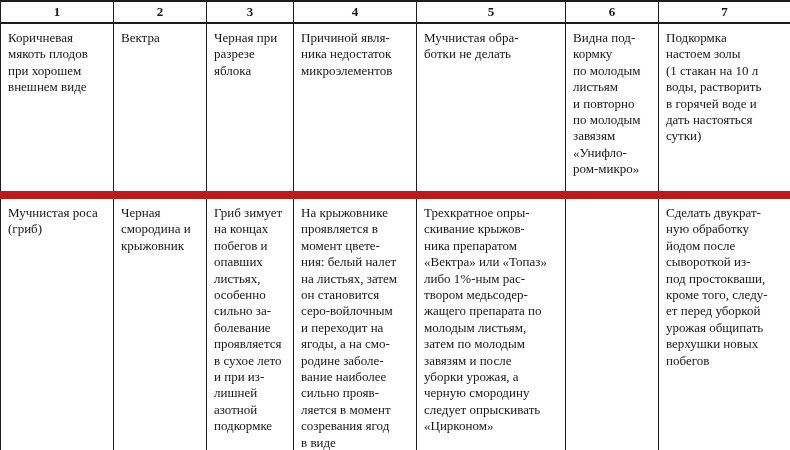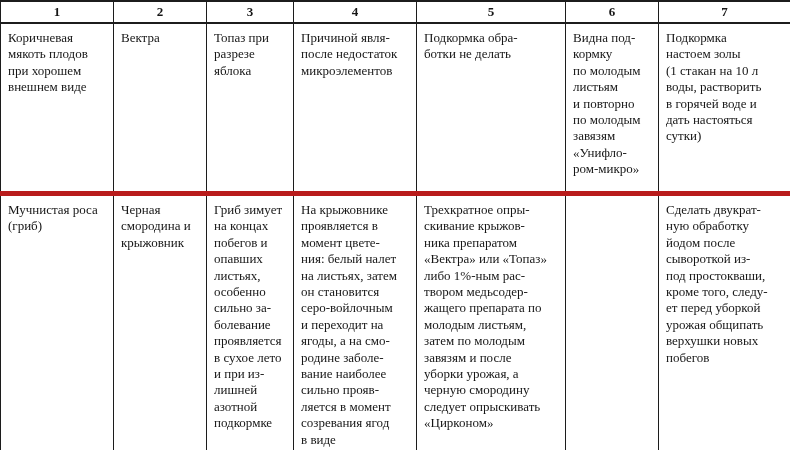--- a/index.html
+++ b/index.html
@@ -32,21 +32,21 @@
     border-top: 2px solid #1c1c1c;
     border-bottom: 2px solid #1c1c1c;
     font-weight: bold;
     font-size: 13px;
     text-align: center;
     padding: 2px 0 2px 0;
     height: 16px;
     vertical-align: middle;
   }
   tr.body-row td {
-    border-bottom: 5px solid #b91c1c;
+    border-bottom: 8px solid #b91c1c;
     font-size: 13px;
     line-height: 16.4px;
     padding: 6px 4px 0 7px;
     white-space: pre-line;
     text-align: left;
   }
   tr.body-row.row-1 td { height: 161px; }
   tr.body-row.row-2 td { height: 250px; }
 </style>
 </head>
@@ -72,27 +72,27 @@
       <th>5</th>
       <th>6</th>
       <th>7</th>
     </tr>
     <tr class="body-row row-1">
       <td>Коричневая
 мякоть плодов
 при хорошем
 внешнем виде</td>
       <td>Вектра</td>
-      <td>Топаз при
+      <td>Черная при
 разрезе
 яблока</td>
       <td>Причиной явля-
-после недостаток
+ника недостаток
 микроэлементов</td>
-      <td>Подкормка обра-
+      <td>Мучнистая обра-
 ботки не делать</td>
       <td>Видна под-
 кормку
 по молодым
 листьям
 и повторно
 по молодым
 завязям
 «Унифло-
 ром-микро»</td>

